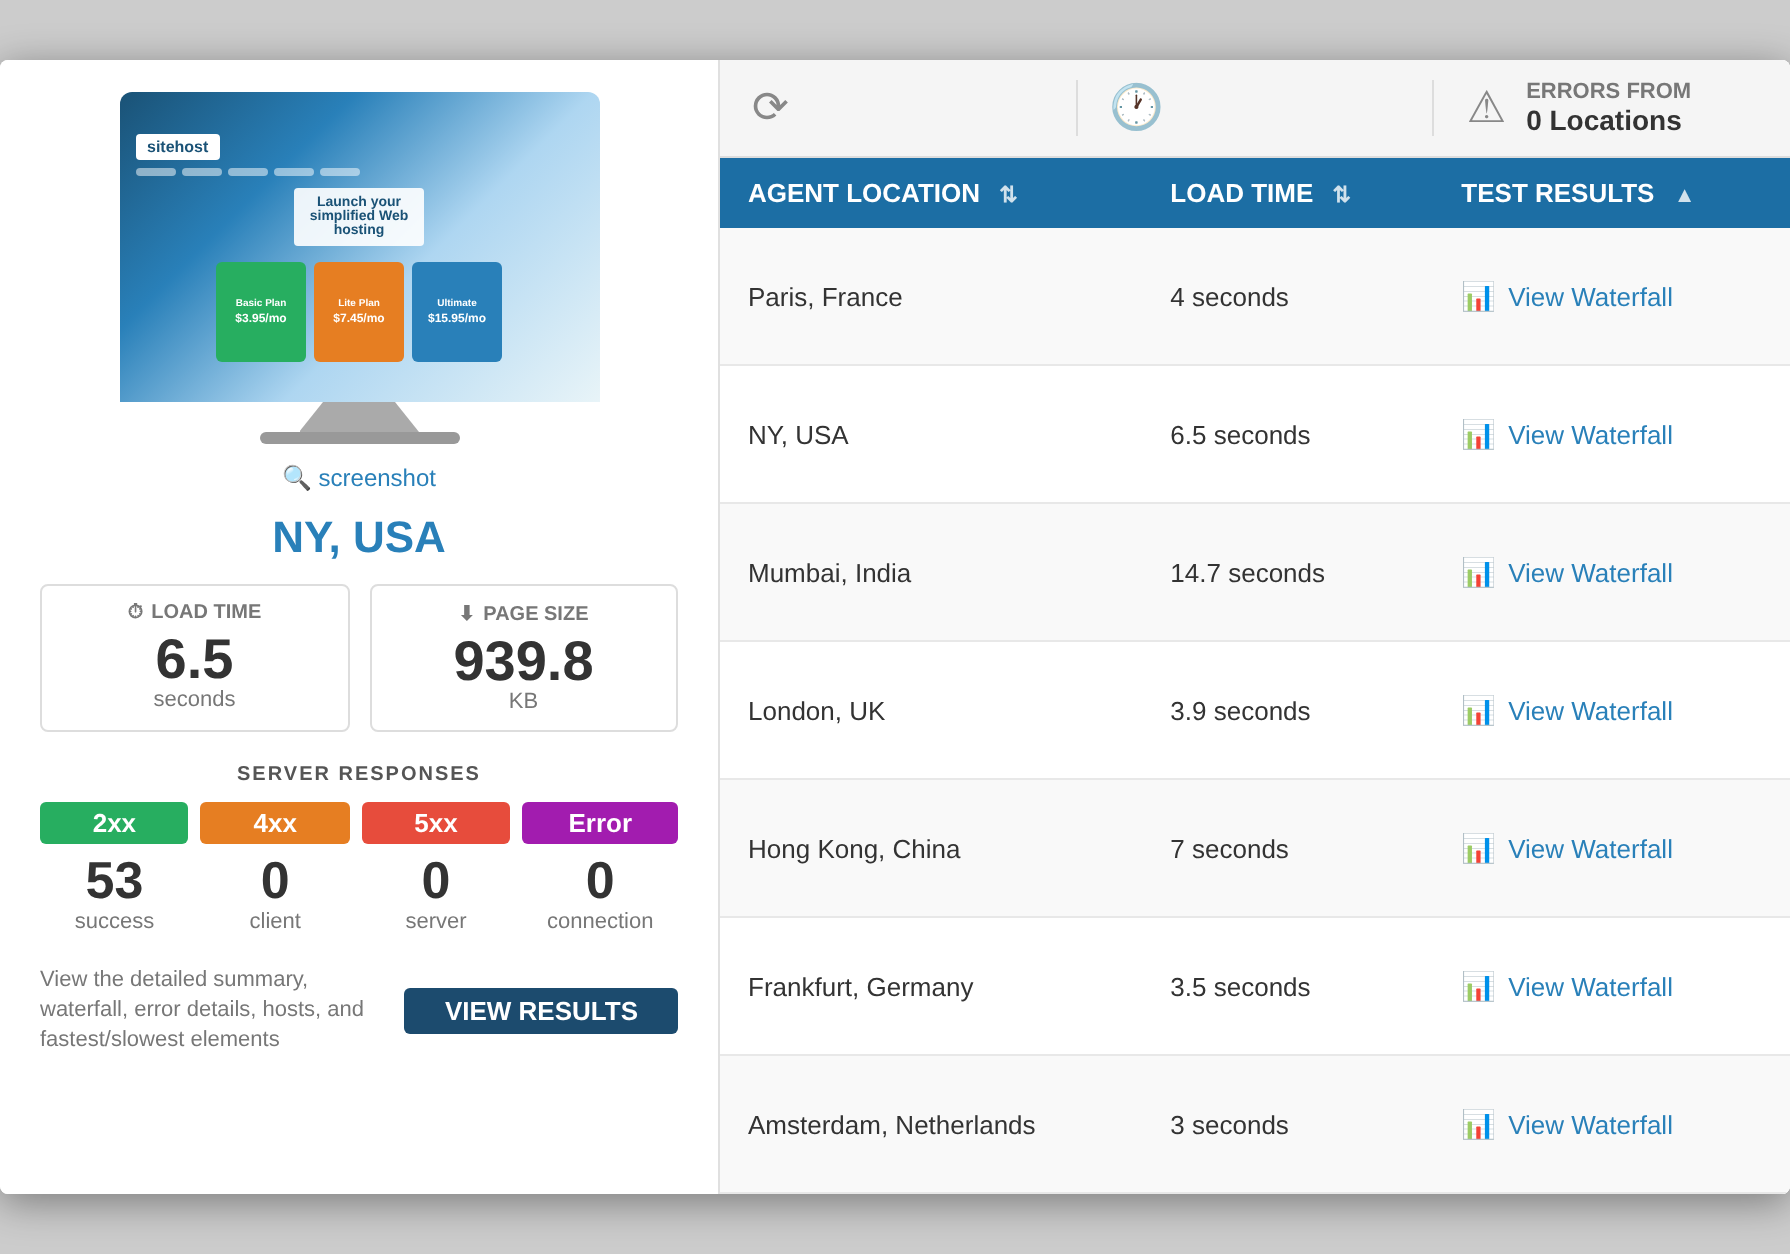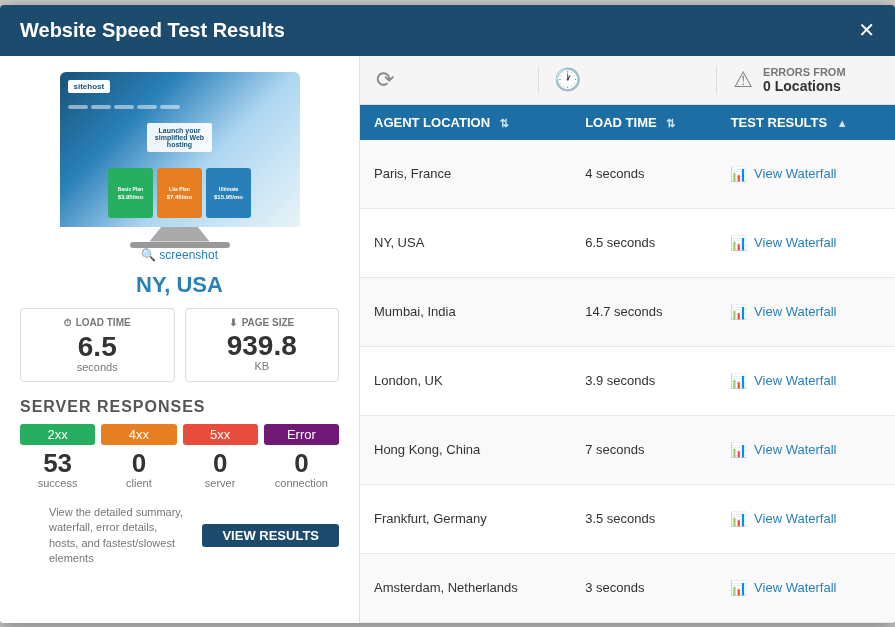--- a/index.html
+++ b/index.html
@@ -65,21 +65,21 @@
       position: relative;
     }
 
     .monitor-screen {
       width: 100%;
       height: 100%;
       background: linear-gradient(135deg, #1a5276 0%, #2980b9 30%, #aed6f1 60%, #e8f4f8 100%);
       display: flex;
       flex-direction: column;
       align-items: center;
-      justify-content: space-between;
+      justify-content: center;
       padding: 8px;
     }
 
     .screen-logo {
       background: #fff;
       padding: 2px 6px;
       font-size: 8px;
       font-weight: bold;
       color: #1a5276;
       border-radius: 2px;
@@ -153,21 +153,21 @@
       background: #999;
       margin: 0 auto;
       border-radius: 3px;
     }
 
     .screenshot-link {
       text-align: center;
       font-size: 12px;
       color: #2980b9;
       cursor: pointer;
-      margin-top: 0;
+      margin-top: 10px;
     }
 
     .screenshot-link:before {
       content: "🔍 ";
     }
 
     .current-location {
       text-align: center;
       font-size: 22px;
       font-weight: bold;
@@ -207,22 +207,22 @@
       color: #333;
       line-height: 1;
     }
 
     .stat-unit {
       font-size: 11px;
       color: #777;
     }
 
     .server-responses-title {
-      text-align: left;
-      font-size: 16px;
+      text-align: center;
+      font-size: 10px;
       font-weight: bold;
       color: #555;
       text-transform: uppercase;
       margin-bottom: 8px;
       letter-spacing: 1px;
     }
 
     .response-codes {
       display: flex;
       gap: 6px;
@@ -231,48 +231,47 @@
 
     .response-code-box {
       flex: 1;
       text-align: center;
     }
 
     .code-badge {
       border-radius: 3px;
       padding: 3px 23px;
       font-size: 13px;
-      font-weight: normal;
+      font-weight: bold;
       color: #fff;
       margin-bottom: 4px;
     }
 
     .code-badge.green { background: #27ae60; }
     .code-badge.orange { background: #e67e22; }
     .code-badge.red { background: #e74c3c; }
-    .code-badge.gray { background: #701a75; }
+    .code-badge.gray { background: #a21caf; }
 
     .code-number {
       font-size: 26px;
       font-weight: bold;
       color: #333;
       line-height: 1.1;
     }
 
     .code-desc {
       font-size: 11px;
       color: #777;
     }
 
     .bottom-section {
       display: flex;
       align-items: center;
       gap: 16px;
       margin-top: 8px;
-      margin-left: 29px;
     }
 
     .bottom-text {
       font-size: 11px;
       color: #777;
       flex: 1;
       line-height: 1.4;
     }
 
     .view-results-btn {
@@ -394,24 +393,20 @@
     .bar-icon {
       color: #888;
       font-size: 14px;
     }
   </style>
 </head>
 <body>
 
 <div class="modal">
 
-  <div class="modal-header">
-    <h1>Website Speed Test Results</h1>
-    <button class="close-btn">✕</button>
-  </div>
 
   <div class="modal-body">
 
     <div class="left-panel">
 
       <div class="preview-container">
         <div class="monitor-frame">
           <div class="monitor-screen">
             <div class="screen-logo">sitehost</div>
             <div class="screen-nav">

